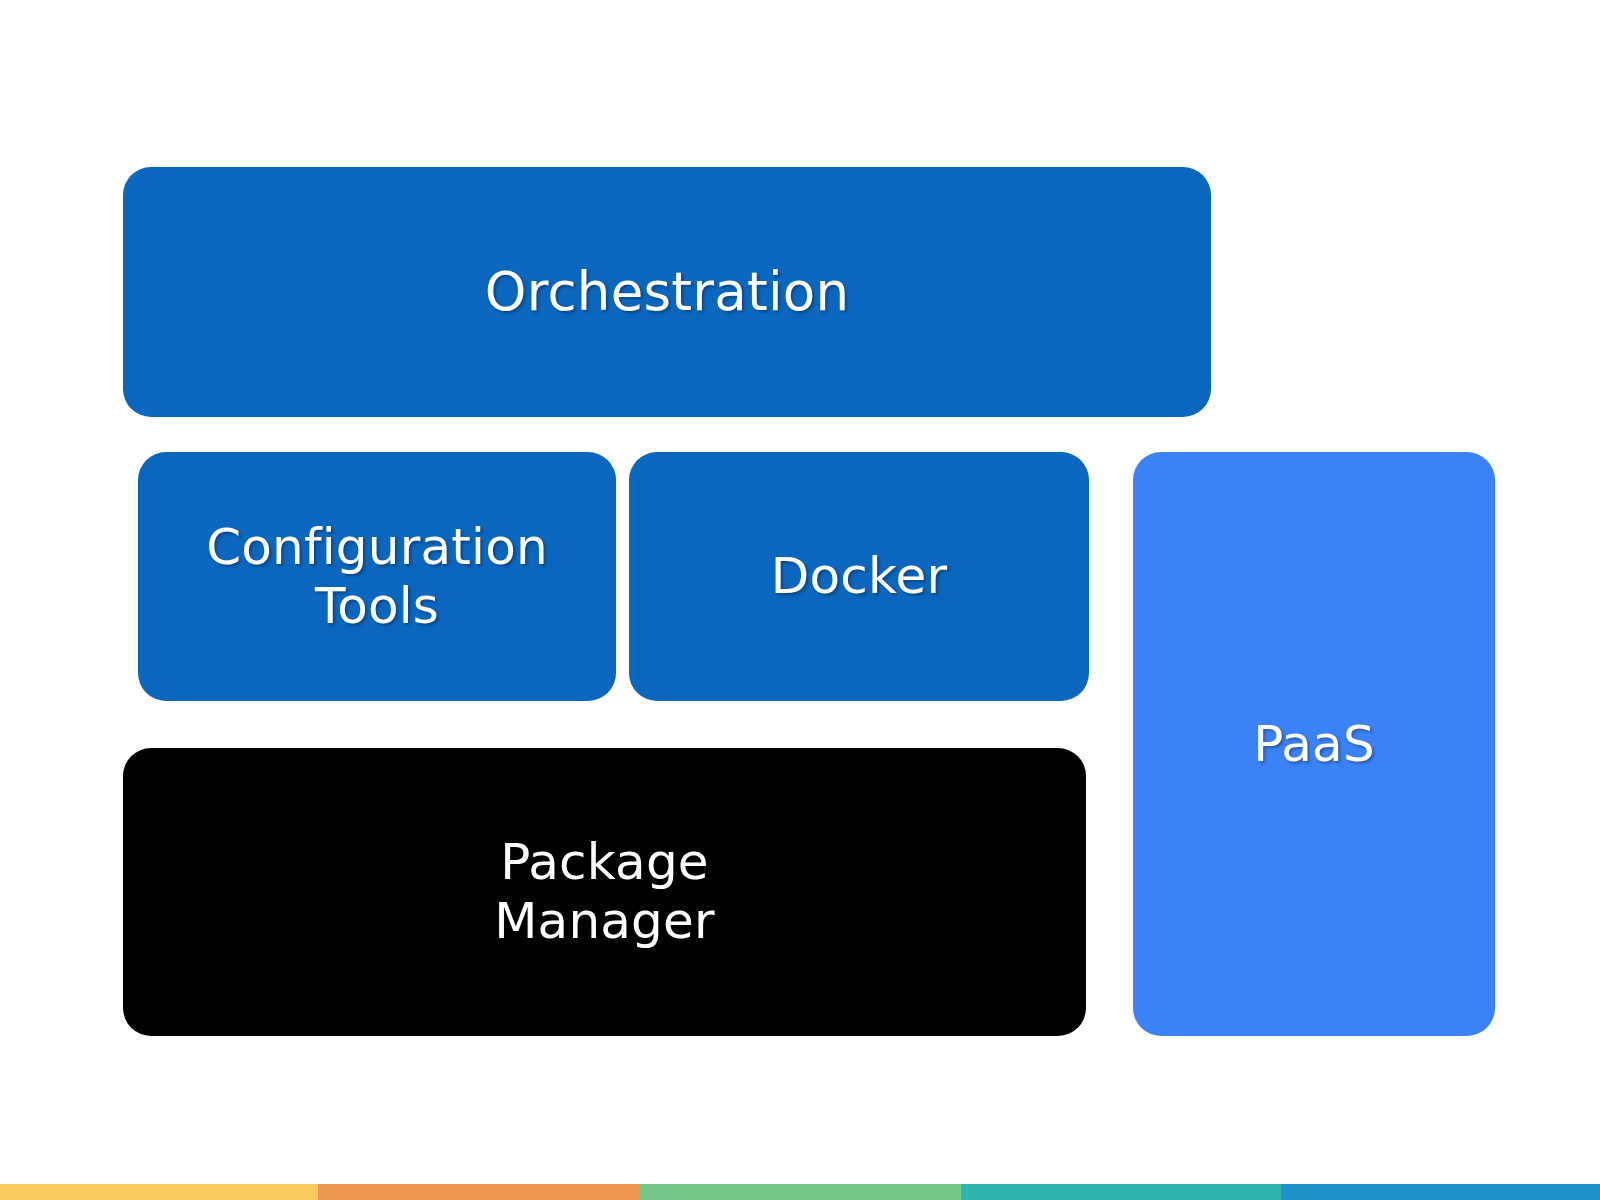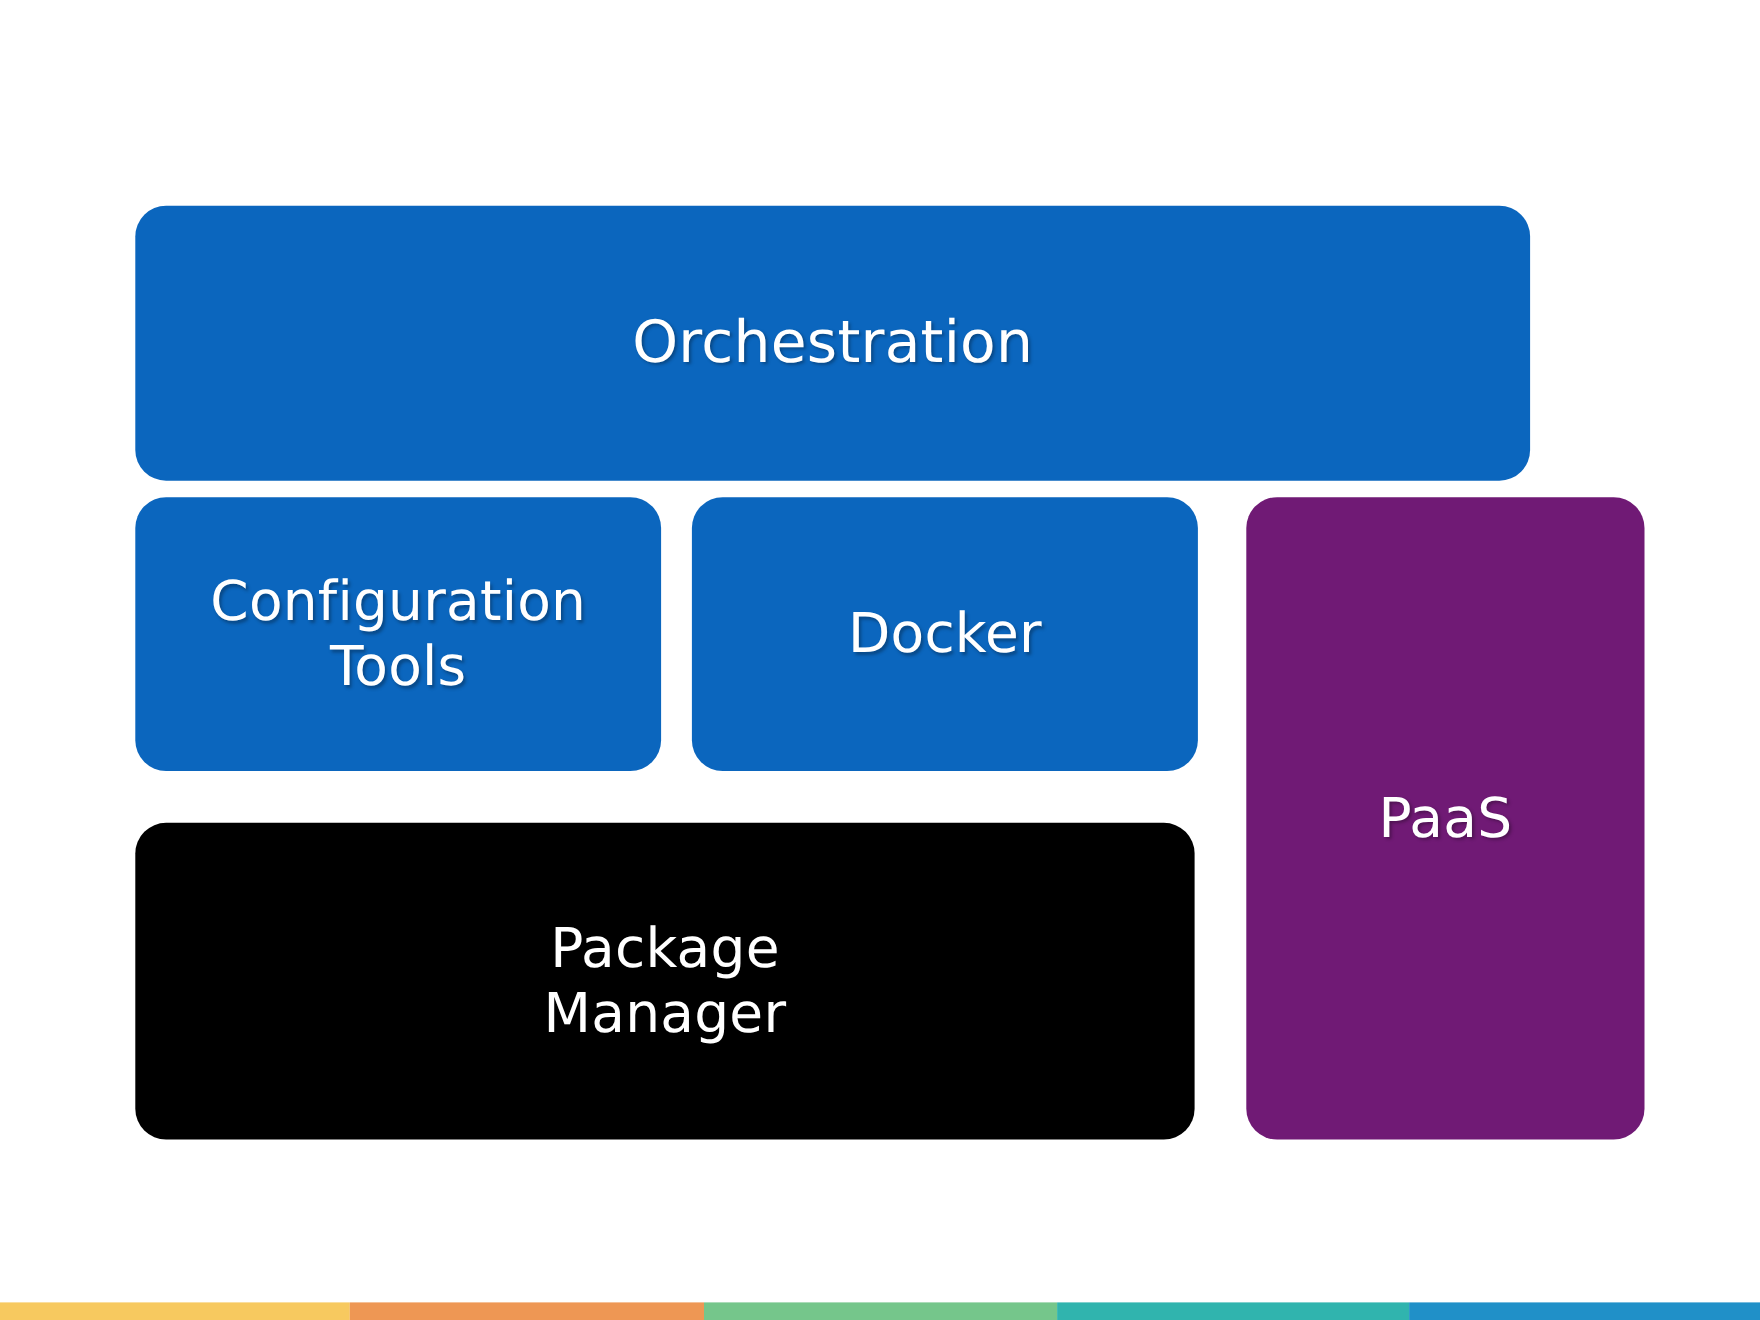--- a/index.html
+++ b/index.html
@@ -41,26 +41,26 @@
     line-height: 1.18;
     letter-spacing: 0.2px;
     white-space: pre-line;
     text-shadow: 2px 2px 3px rgba(0, 0, 0, 0.30);
     padding: 0 18px;
   }
 
   
   #block-orchestration {
     left: 123px;  top: 167px;
-    width: 1268px; height: 250px; margin-top: 20px;
+    width: 1088px; height: 250px;
   }
   #block-orchestration .block-label { font-size: 53px; }
 
   #block-configuration-tools {
-    left: 123px;  top: 452px;
+    left: 138px;  top: 452px;
     width: 478px; height: 249px;
   }
   #block-configuration-tools .block-label { font-size: 50px; }
 
   #block-docker {
     left: 629px;  top: 452px;
     width: 460px; height: 249px;
   }
   #block-docker .block-label { font-size: 50px; }
 
@@ -105,21 +105,21 @@
 
   <div class="block" id="block-configuration-tools" style="background: rgb(11, 102, 190);">
     <span class="block-label" style="color: rgb(255, 255, 255);">Configuration
 Tools</span>
   </div>
 
   <div class="block" id="block-docker" style="background: rgb(11, 102, 190);">
     <span class="block-label" style="color: rgb(255, 255, 255);">Docker</span>
   </div>
 
-  <div class="block" id="block-paas" style="background: #701a75; text-align: center;">
+  <div class="block" id="block-paas" style="background: #3b82f6; text-align: center;">
     <span class="block-label" style="color: rgb(255, 255, 255);">PaaS</span>
   </div>
 
   <div class="block" id="block-package-manager" style="background: #000000;">
     <span class="block-label" style="color: rgb(255, 255, 255);">Package
 Manager</span>
   </div>
 
   <div id="accent-bar">
     <div class="accent-segment seg-0" style="background: rgb(247, 201, 95);"></div>

